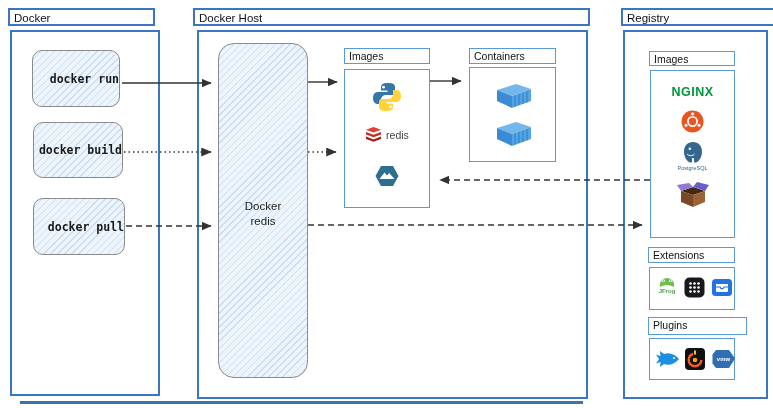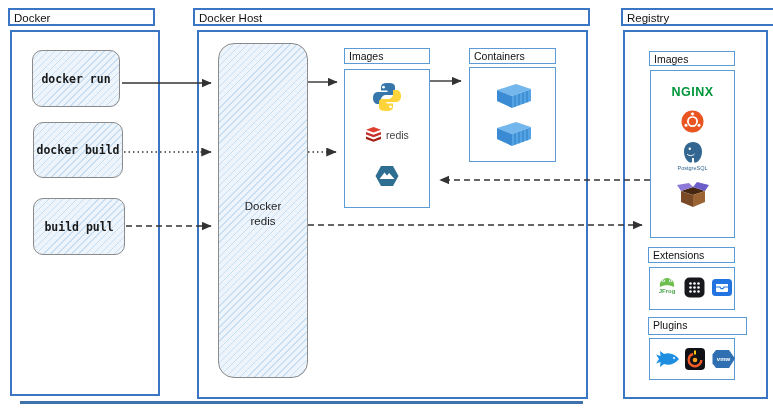--- a/index.html
+++ b/index.html
@@ -11,21 +11,21 @@
                padding:1px 0 0 4px;color:#111;}
   .group-box{border:2px solid #3b76c4;background:#fff;}
   
   .sec-title{border:1.5px solid #5b9bd5;background:#fff;font-size:10.5px;line-height:12px;
              padding:1px 7px 0 4px;color:#111;}
   .sec-box{border:1.5px solid #5b9bd5;background:#fff;}
   
   .sketch{background-color:#edf4fb;
           background-image:repeating-linear-gradient(135deg, rgba(140,185,225,.38) 0px, rgba(140,185,225,.38) 1px, transparent 1px, transparent 5px);
           border:1.4px solid #8b8b8b;}
-  .cmd{border-radius:10px;display:flex;align-items:center;justify-content:center;
+  .cmd{border-radius:10px;display:flex;align-items:center;justify-content:flex-end;
        font-family:"DejaVu Sans Mono",monospace;font-size:11.5px;font-weight:600;color:#1a1a1a;}
   .daemon{border-radius:16px;}
   .daemon-label{position:absolute;left:0;top:155px;width:100%;text-align:center;
                 font-size:11.5px;line-height:15px;color:#222;}
   .icon-center{display:flex;align-items:center;justify-content:center;}
   .redis-row{display:flex;align-items:center;justify-content:center;gap:4px;}
   .redis-label{font-size:10.5px;color:#444;}
   .nginx-word{font-size:12.5px;font-weight:800;color:#009639;letter-spacing:.5px;text-align:center;}
   .pg-label{font-size:5.5px;color:#336791;text-align:center;margin-top:1px;}
   .jfrog-label{font-size:6px;color:#4aa147;font-weight:700;text-align:center;line-height:6px;}
@@ -40,21 +40,21 @@
   <div class="abs group-title" style="left:8px;top:8px;width:147px;height:18px;">Docker</div>
   <div class="abs group-box" style="left:10px;top:30px;width:150px;height:366px;"></div>
 
   <div class="abs sketch cmd" style="left:32px;top:50px;width:88px;height:57px;">
     <span>docker run</span>
   </div>
   <div class="abs sketch cmd" style="left:33px;top:122px;width:90px;height:56px;">
     <span>docker build</span>
   </div>
   <div class="abs sketch cmd" style="left:33px;top:198px;width:92px;height:57px;">
-    <span>build pull</span>
+    <span>docker pull</span>
   </div>
 
   <div class="abs group-title" style="left:193px;top:8px;width:397px;height:18px;">Docker Host</div>
   <div class="abs group-box" style="left:197px;top:30px;width:391px;height:369px;"></div>
 
   <div class="abs sketch daemon" style="left:218px;top:43px;width:90px;height:335px;padding-left:31px;">
     <div class="daemon-label">
       <div>Docker</div>
       <div>redis</div>
     </div>

